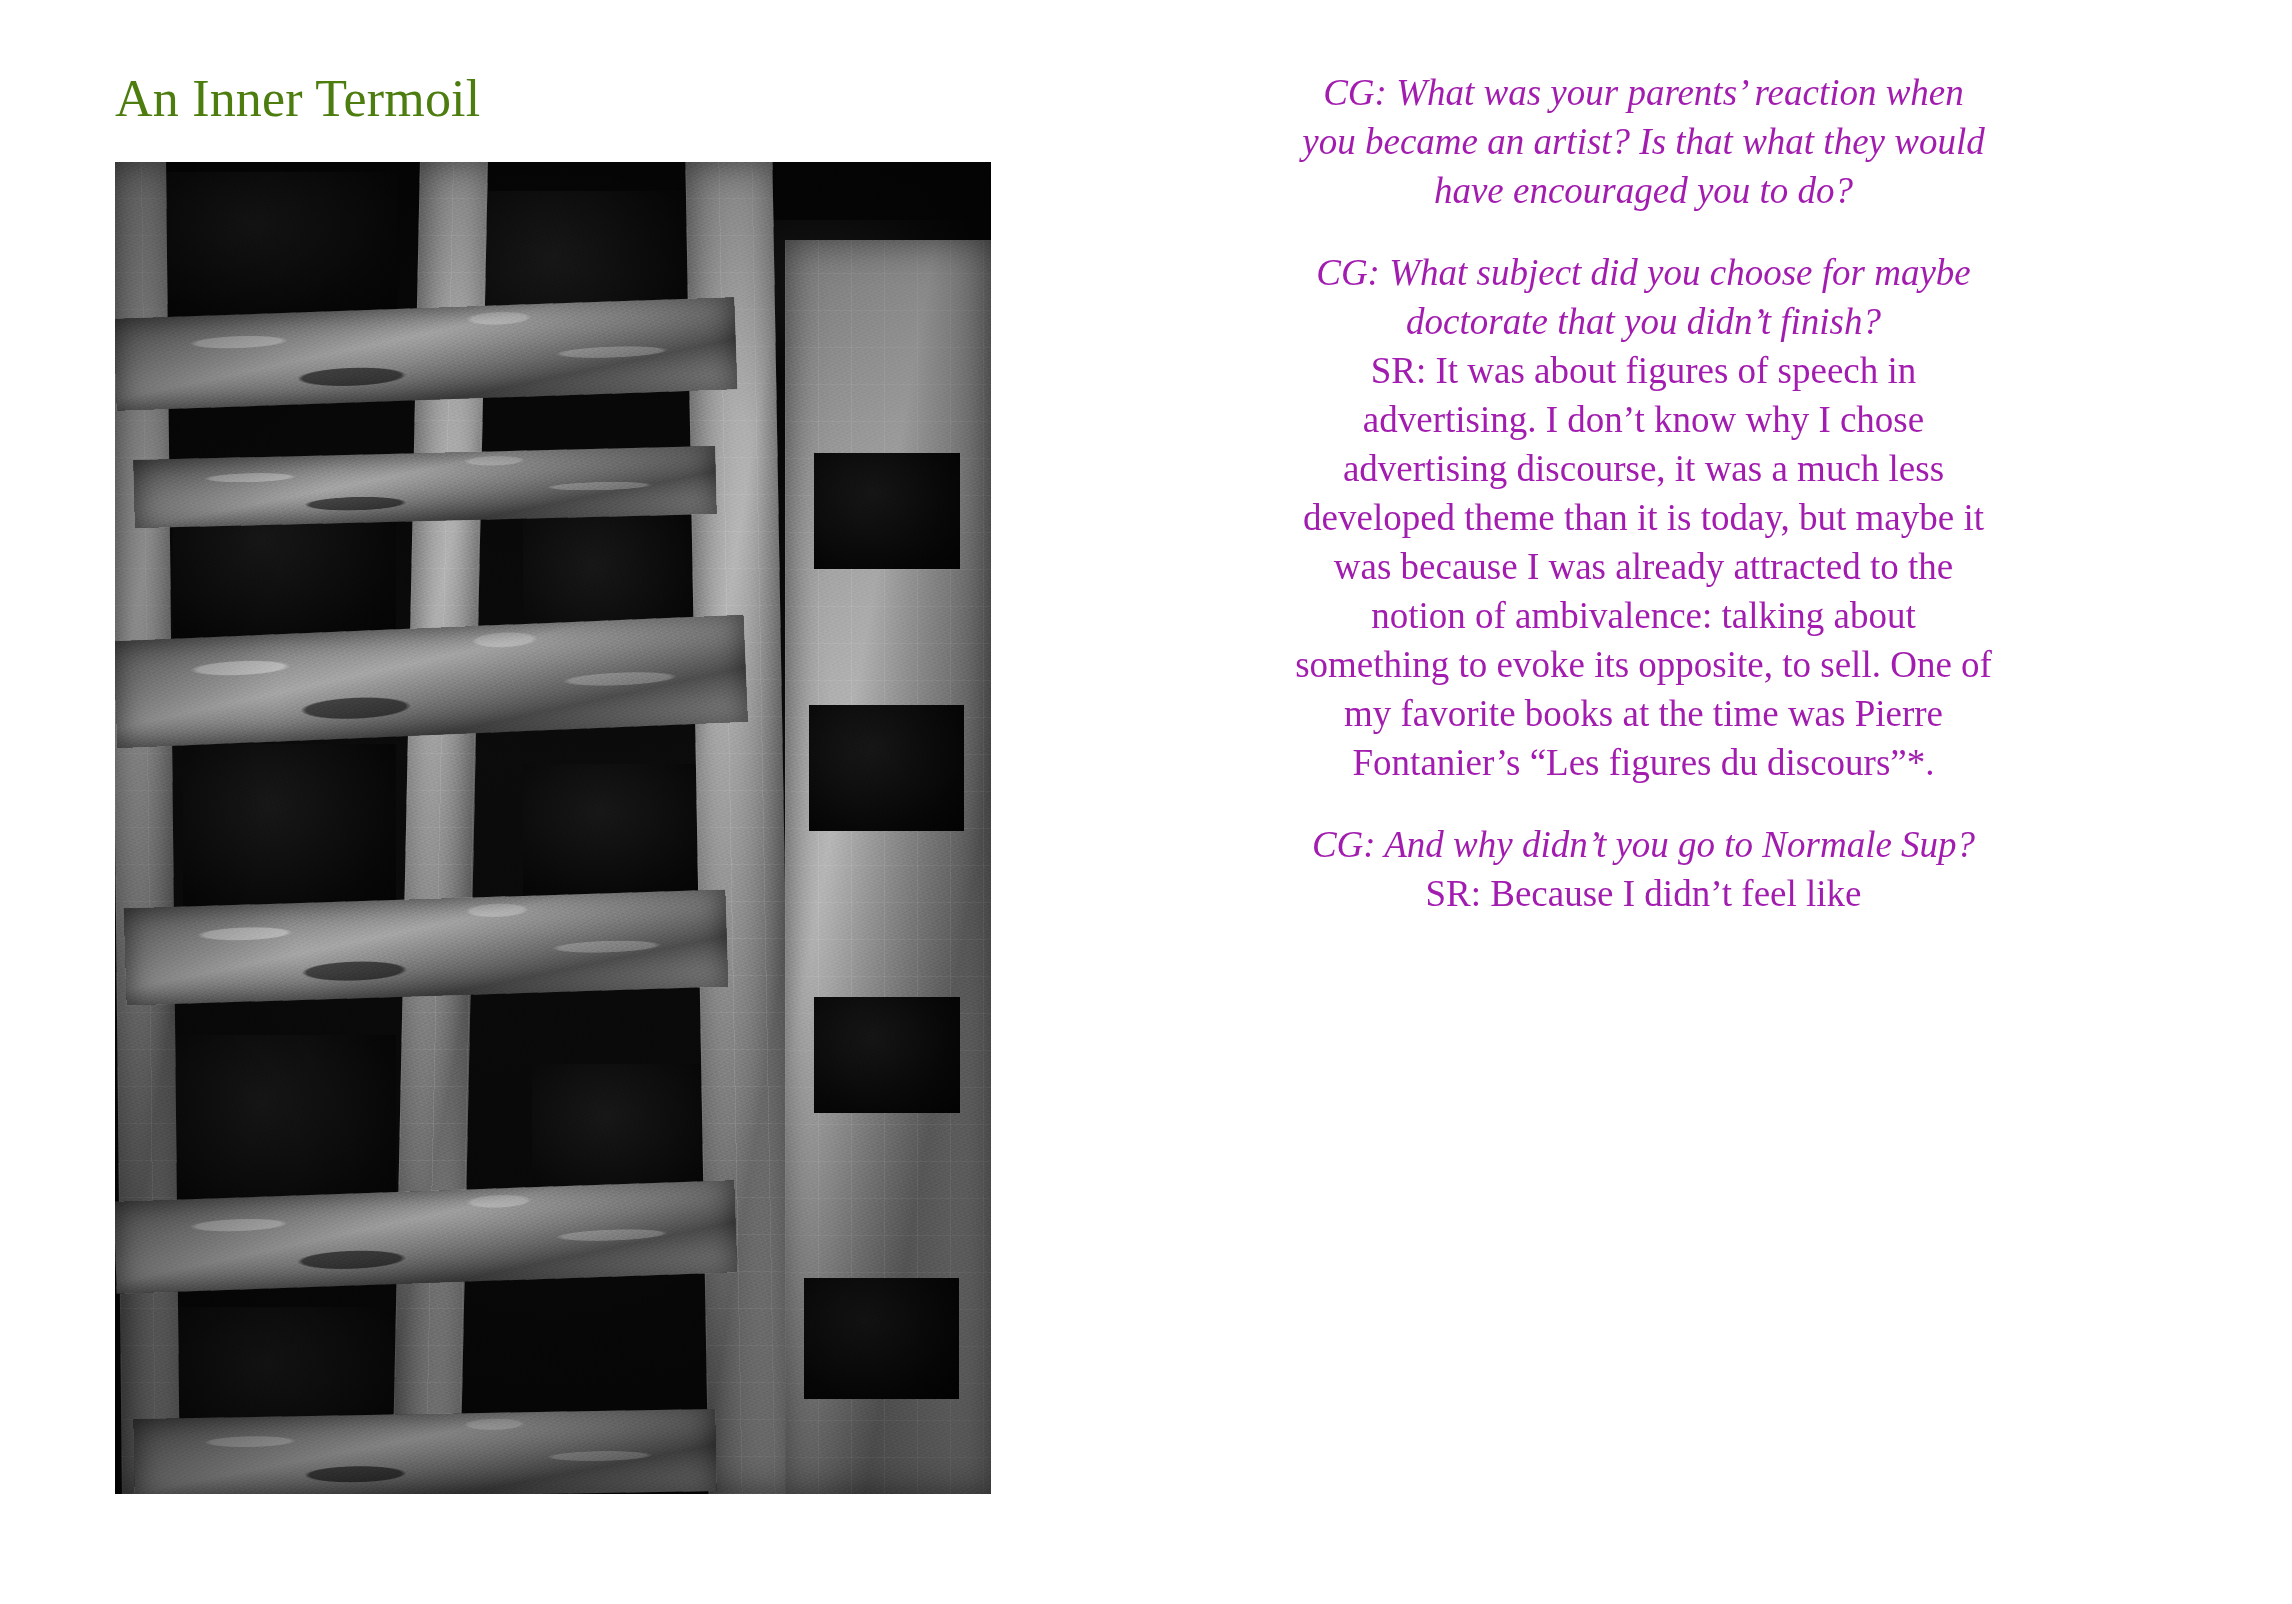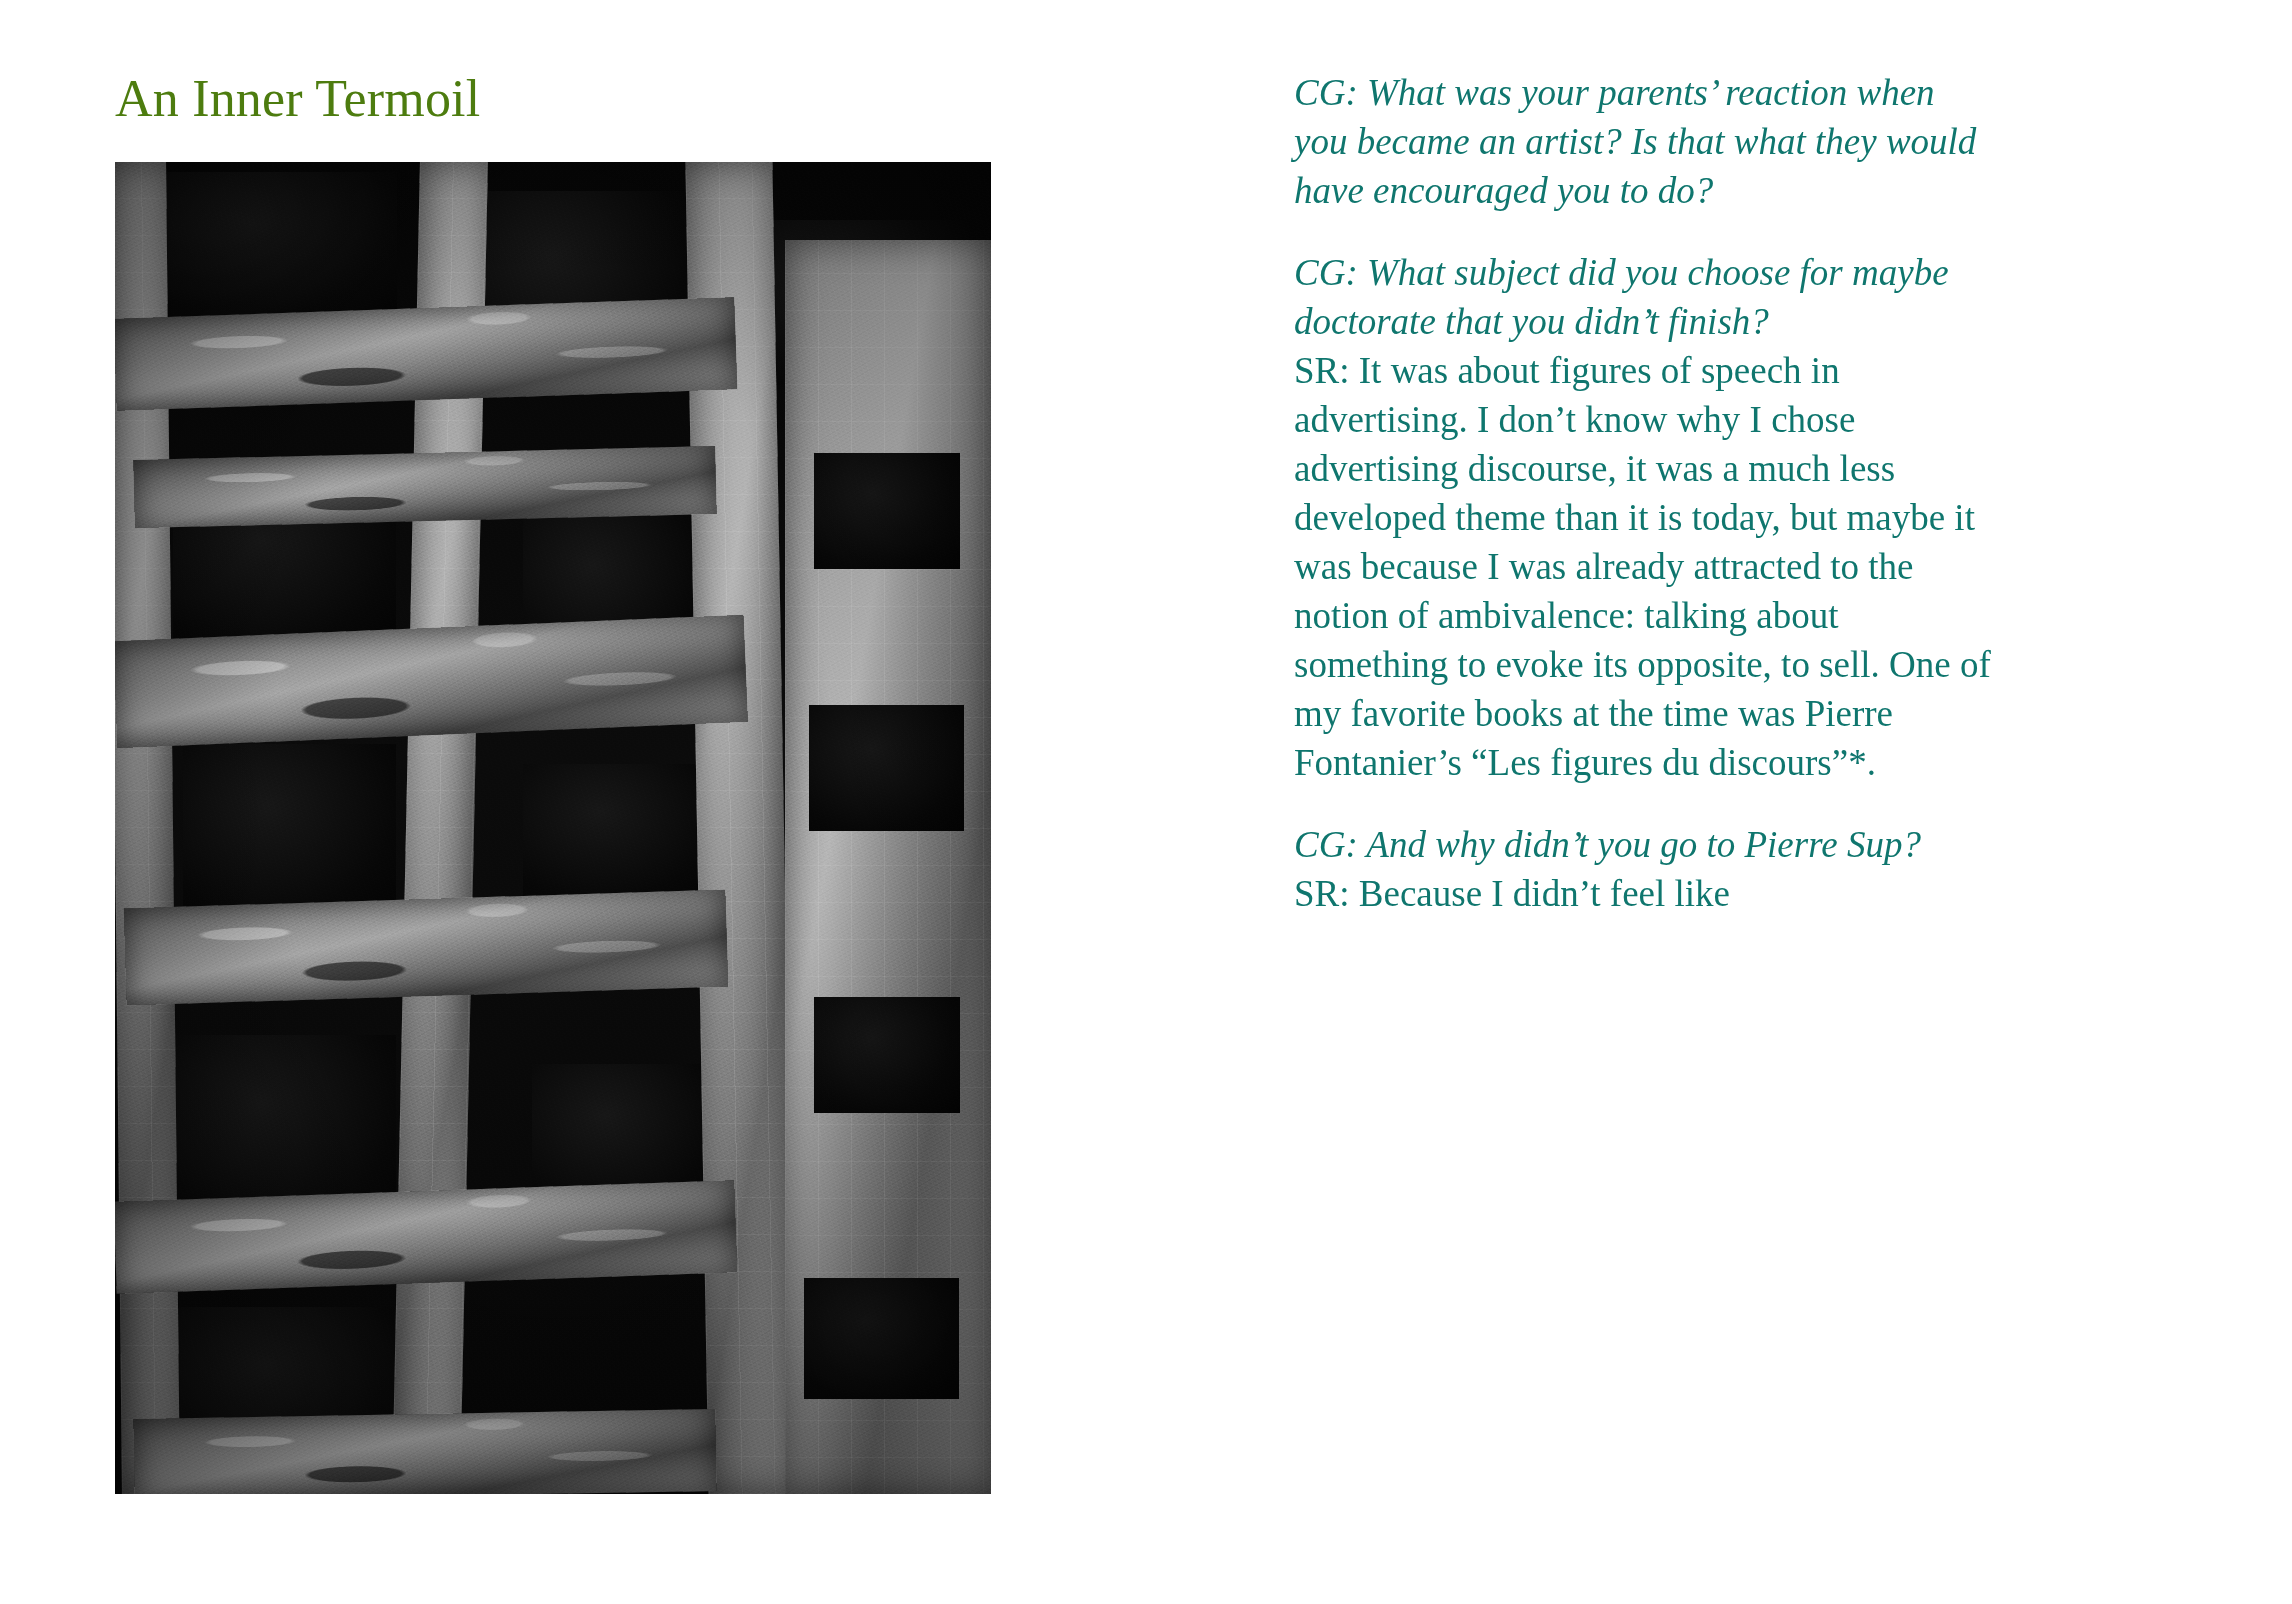--- a/index.html
+++ b/index.html
@@ -115,22 +115,22 @@
     position: absolute;
     left: 1294px;
     top: 68px;
     width: 699px;
   }
 
   .para {
     margin: 0 0 33px 0;
     font-size: 37px;
     line-height: 49px;
-    color: #0f766e;
-    text-align: left;
+    color: #a21caf;
+    text-align: center;
     hyphens: none;
   }
   .para:last-child { margin-bottom: 0; }
 
   .q {
     font-style: italic;
     display: block;
   }
   .a {
     font-style: normal;
@@ -188,19 +188,19 @@
     <div class="para">
       <span class="q">CG: What was your parents’ reaction when you became an artist? Is that what they would have encouraged you to do?</span>
     </div>
 
     <div class="para">
       <span class="q">CG: What subject did you choose for maybe doctorate that you didn’t finish?</span>
       <span class="a">SR: It was about figures of speech in advertising. I don’t know why I chose advertising discourse, it was a much less developed theme than it is today, but maybe it was because I was already attracted to the notion of ambivalence: talking about something to evoke its opposite, to sell. One of my favorite books at the time was Pierre Fontanier’s “Les figures du discours”*.</span>
     </div>
 
     <div class="para">
-      <span class="q">CG: And why didn’t you go to Pierre Sup?</span>
+      <span class="q">CG: And why didn’t you go to Normale Sup?</span>
       <span class="a">SR: Because I didn’t feel like</span>
     </div>
 
   </div>
 </div>
 
 
 </body></html>

